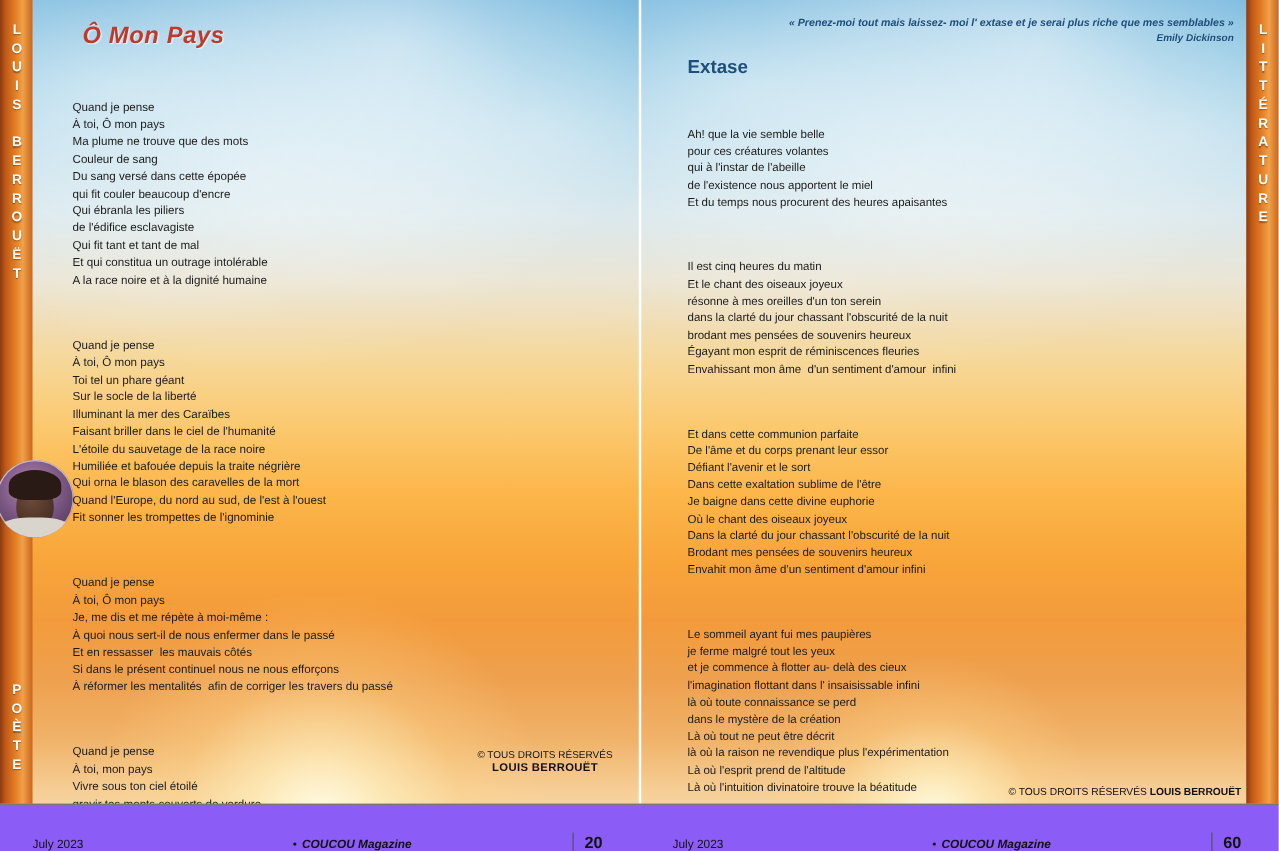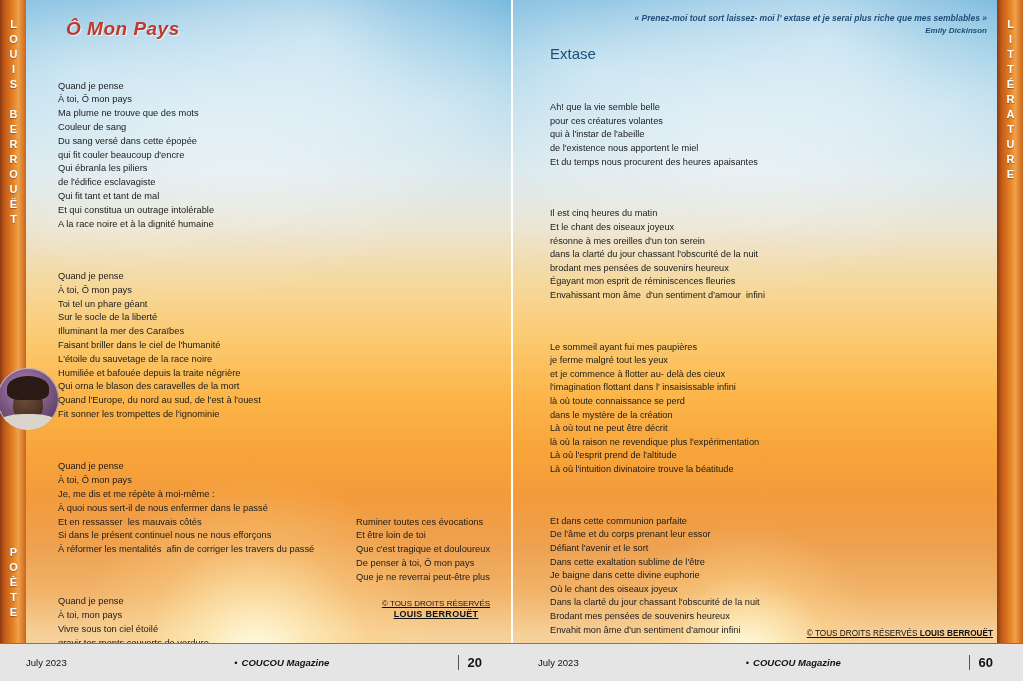--- a/index.html
+++ b/index.html
@@ -99,21 +99,21 @@
   .page.right .content { left:6px; right:26px; }
 
   .title-main {
     position:absolute; left:40px; top:18px;
     font-size:19px; font-weight:bold; font-style:italic;
     color:#c0392b; text-shadow:1px 1px 1px rgba(255,255,255,0.75);
     letter-spacing:0.5px;
   }
   .title-sec {
     position:absolute; left:32px; top:45px;
-    font-size:15px; font-weight:normal;
+    font-size:15px; font-weight:bold;
     color:#1f4e79;
   }
   .epigraph {
     position:absolute; right:10px; top:12px; width:370px;
     text-align:right; font-size:8.5px; font-style:italic; font-weight:bold;
     color:#1f4e79; line-height:12px;
   }
   .epigraph .attr { display:block; font-size:8px; font-style:italic; margin-top:1px; }
 
   .poem {
@@ -122,32 +122,32 @@
     white-space:pre-wrap;
   }
   .poem.col-a { left:32px; top:52px; width:320px; }
   .poem.col-b { left:330px; top:488px; width:200px; }
   .poem.right-col { left:32px; top:74px; width:430px; font-size:9.2px; line-height:13.6px; }
   .poem .blk { margin-bottom:11px; }
   .poem .blk:last-child { margin-bottom:0; }
   .kal { font-style:italic; }
 
   .copyright {
-    position:absolute; font-size:8px; color:#111; line-height:11px; text-align:center;text-decoration:underline;
+    position:absolute; font-size:8px; color:#111; line-height:11px; text-align:center;
   }
   .copyright.left { left:320px; top:598px; width:180px; }
   .copyright.left .strong { display:block; font-weight:bold; font-size:9px; letter-spacing:0.3px; }
   .copyright.right { right:4px; top:628px; width:300px; text-align:right; font-size:8.2px; }
   .copyright.right .strong { font-weight:bold; }
 
   
   .footer {
-    position:absolute; bottom:0; height:38px; background:#e5e5e5;
+    position:absolute; bottom:0; height:38px; background:#8b5cf6;
     border-top:1px solid #777;
-    display:flex; align-items:center;
+    display:flex; align-items:flex-end;
   }
   .footer.left { left:0; width:512px; }
   .footer.right { left:512px; width:511px; }
   .footer .date { font-size:9.5px; color:#111; margin-left:26px; width:120px; }
   .footer .mag { font-size:9.5px; color:#111; flex:1; text-align:center; margin-left:-40px; }
   .footer .pg {
     font-size:13px; font-weight:bold; color:#111; margin-right:30px;
     padding-left:9px; border-left:1px solid #555; line-height:15px;
   }
   .footer .mag .bullet { margin-right:4px; }
@@ -216,83 +216,76 @@
 Vivre sous ton ciel étoilé
 gravir tes monts couverts de verdure
 se réjouir de tes sites enchanteurs
 Se perdre à travers tes campagnes luxuriantes
 Écouter le chant du pipirite, danser la <span class="kal">kalinda</span>
 S'enivrer des sons du tambour et de tafia
 Longer très côtes attrayantes, chatoyantes
 Voir briser sur les rochers les vagues fougueuses.</div>
       </div>
 
-      <div class="poem col-b">
-        <div class="blk">Ruminer toutes ces évocations
-Et être loin de toi
-Que c'est tragique et douloureux
-De penser à toi, Ô mon pays
-Que je ne reverrai peut-être plus</div>
-      </div>
 
       <div class="copyright left">
         <span>© TOUS DROITS RÉSERVÉS</span>
         <span class="strong">LOUIS BERROUËT</span>
       </div>
     </div>
   </div>
 
   <div class="page right">
     <div class="clouds"></div>
     <div class="sunglow small"></div>
 
     <div class="vbar right">
       <div class="vtext top">LITTÉRATURE</div>
     </div>
 
     <div class="content">
       <div class="epigraph">
-        <span>« Prenez-moi tout sort laissez- moi l' extase et je serai plus riche que mes semblables »</span>
+        <span>« Prenez-moi tout mais laissez- moi l' extase et je serai plus riche que mes semblables »</span>
         <span class="attr">Emily Dickinson</span>
       </div>
 
       <div class="title-sec">Extase</div>
 
       <div class="poem right-col">
         <div class="blk">Ah! que la vie semble belle
 pour ces créatures volantes
 qui à l'instar de l'abeille
 de l'existence nous apportent le miel
 Et du temps nous procurent des heures apaisantes</div>
         <div class="blk">Il est cinq heures du matin
 Et le chant des oiseaux joyeux
 résonne à mes oreilles d'un ton serein
 dans la clarté du jour chassant l'obscurité de la nuit
 brodant mes pensées de souvenirs heureux
 Égayant mon esprit de réminiscences fleuries
 Envahissant mon âme  d'un sentiment d'amour  infini</div>
+        <div class="blk">Et dans cette communion parfaite
+De l'âme et du corps prenant leur essor
+Défiant l'avenir et le sort
+Dans cette exaltation sublime de l'être
+Je baigne dans cette divine euphorie
+Où le chant des oiseaux joyeux
+Dans la clarté du jour chassant l'obscurité de la nuit
+Brodant mes pensées de souvenirs heureux
+Envahit mon âme d'un sentiment d'amour infini</div>
         <div class="blk">Le sommeil ayant fui mes paupières
 je ferme malgré tout les yeux
 et je commence à flotter au- delà des cieux
 l'imagination flottant dans l' insaisissable infini
 là où toute connaissance se perd
 dans le mystère de la création
 Là où tout ne peut être décrit
 là où la raison ne revendique plus l'expérimentation
 Là où l'esprit prend de l'altitude
 Là où l'intuition divinatoire trouve la béatitude</div>
-        <div class="blk">Et dans cette communion parfaite
-De l'âme et du corps prenant leur essor
-Défiant l'avenir et le sort
-Dans cette exaltation sublime de l'être
-Je baigne dans cette divine euphorie
-Où le chant des oiseaux joyeux
-Dans la clarté du jour chassant l'obscurité de la nuit
-Brodant mes pensées de souvenirs heureux
-Envahit mon âme d'un sentiment d'amour infini</div>
         <div class="blk">Ah! que la vie semble belle
 pour ces créatures volantes
 qui à l'instar de l'abeille
 de l'existence nous apportent le miel
 Et du temps nous procurent des heures apaisantes</div>
       </div>
 
       <div class="copyright right">
         <span>© TOUS DROITS RÉSERVÉS </span><span class="strong">LOUIS BERROUËT</span>
       </div>

